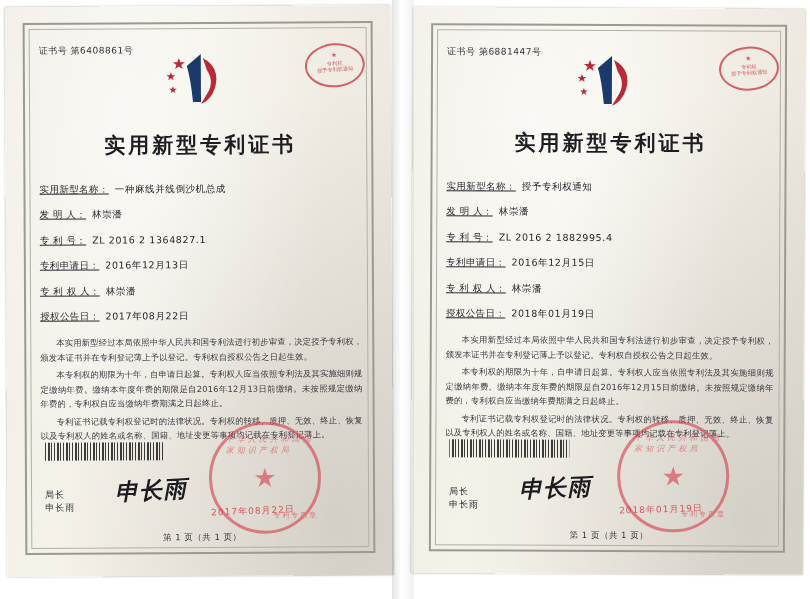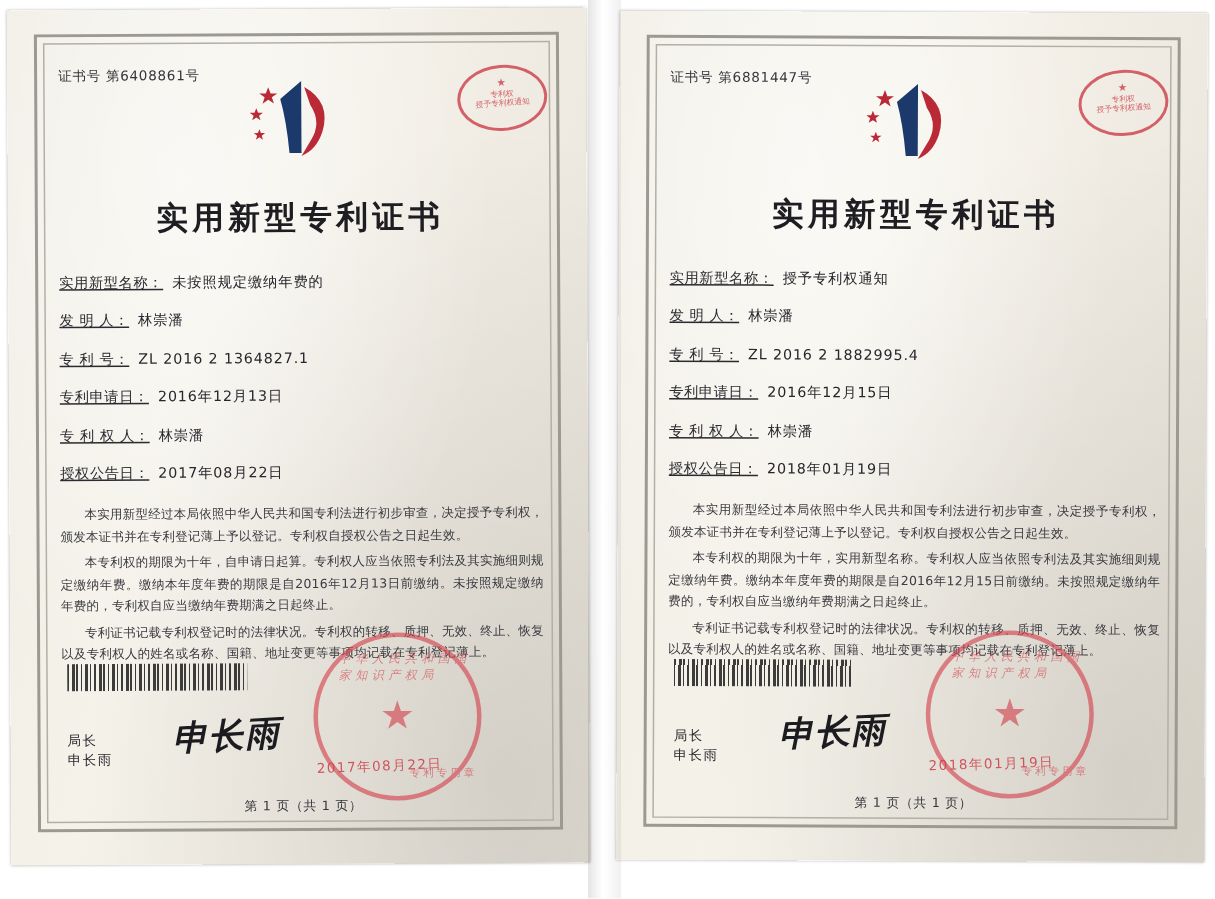--- a/index.html
+++ b/index.html
@@ -296,21 +296,21 @@
         <div class="star">★</div>
         <div>专利权</div>
         <div>授予专利权通知</div>
       </div>
 
       <div class="title">实用新型专利证书</div>
 
       <div class="fields">
         <div class="field">
           <span class="label">实用新型名称：</span>
-          <span class="value">未按照规定缴纳年费的</span>
+          <span class="value">一种麻线并线倒沙机总成</span>
         </div>
         <div class="field">
           <span class="label">发 明 人：</span>
           <span class="value">林崇潘</span>
         </div>
         <div class="field">
           <span class="label">专 利 号：</span>
           <span class="value">ZL 2016 2 1364827.1</span>
         </div>
         <div class="field">
@@ -407,21 +407,21 @@
           <span class="value">林崇潘</span>
         </div>
         <div class="field">
           <span class="label">授权公告日：</span>
           <span class="value">2018年01月19日</span>
         </div>
       </div>
 
       <div class="body-text">
         <p>本实用新型经过本局依照中华人民共和国专利法进行初步审查，决定授予专利权，颁发本证书并在专利登记薄上予以登记。专利权自授权公告之日起生效。</p>
-        <p>本专利权的期限为十年，实用新型名称。专利权人应当依照专利法及其实施细则规定缴纳年费。缴纳本年度年费的期限是自2016年12月15日前缴纳。未按照规定缴纳年费的，专利权自应当缴纳年费期满之日起终止。</p>
+        <p>本专利权的期限为十年，自申请日起算。专利权人应当依照专利法及其实施细则规定缴纳年费。缴纳本年度年费的期限是自2016年12月15日前缴纳。未按照规定缴纳年费的，专利权自应当缴纳年费期满之日起终止。</p>
         <p>专利证书记载专利权登记时的法律状况。专利权的转移、质押、无效、终止、恢复以及专利权人的姓名或名称、国籍、地址变更等事项均记载在专利登记薄上。</p>
       </div>
 
       <div class="barcode"></div>
 
       <div class="sign-block">
         <div>局长</div>
         <div>申长雨</div>
       </div>
 

